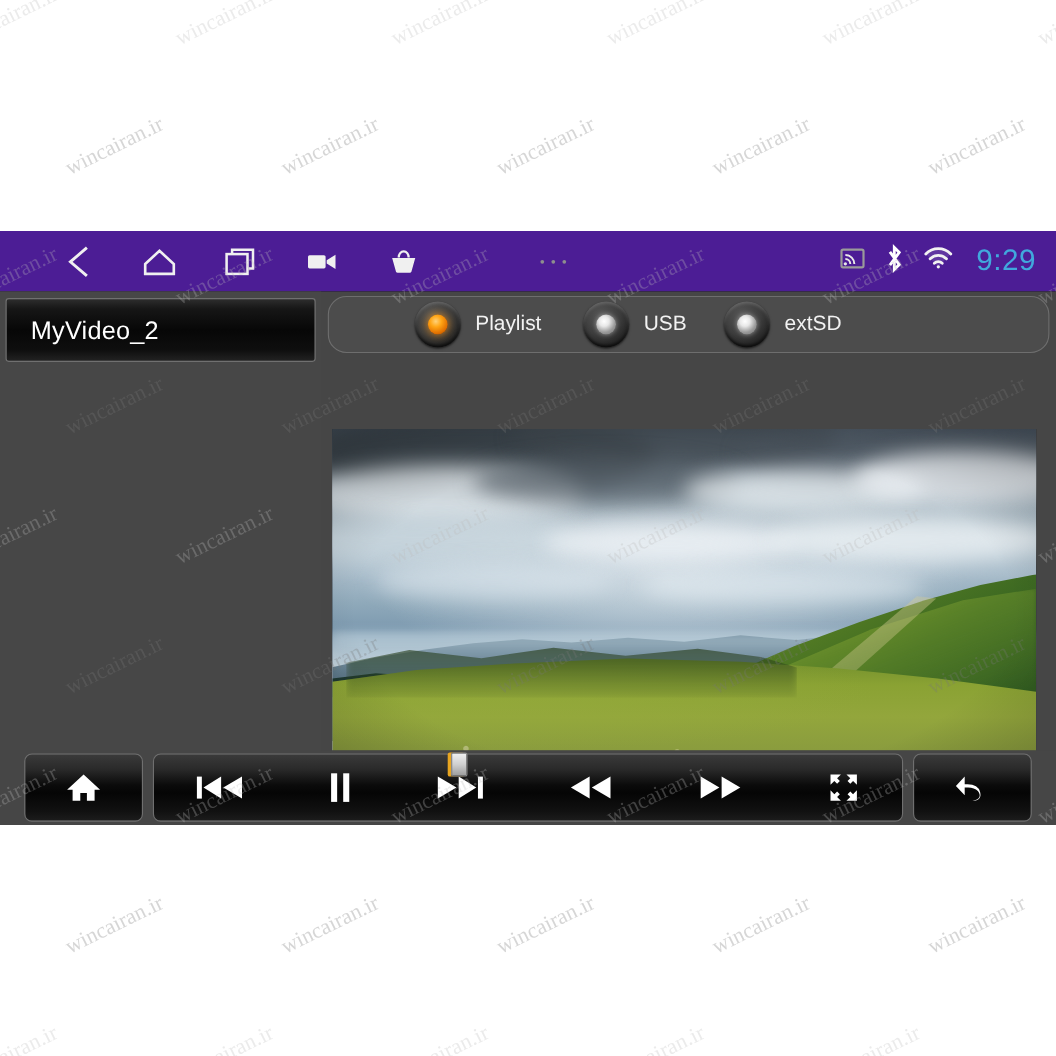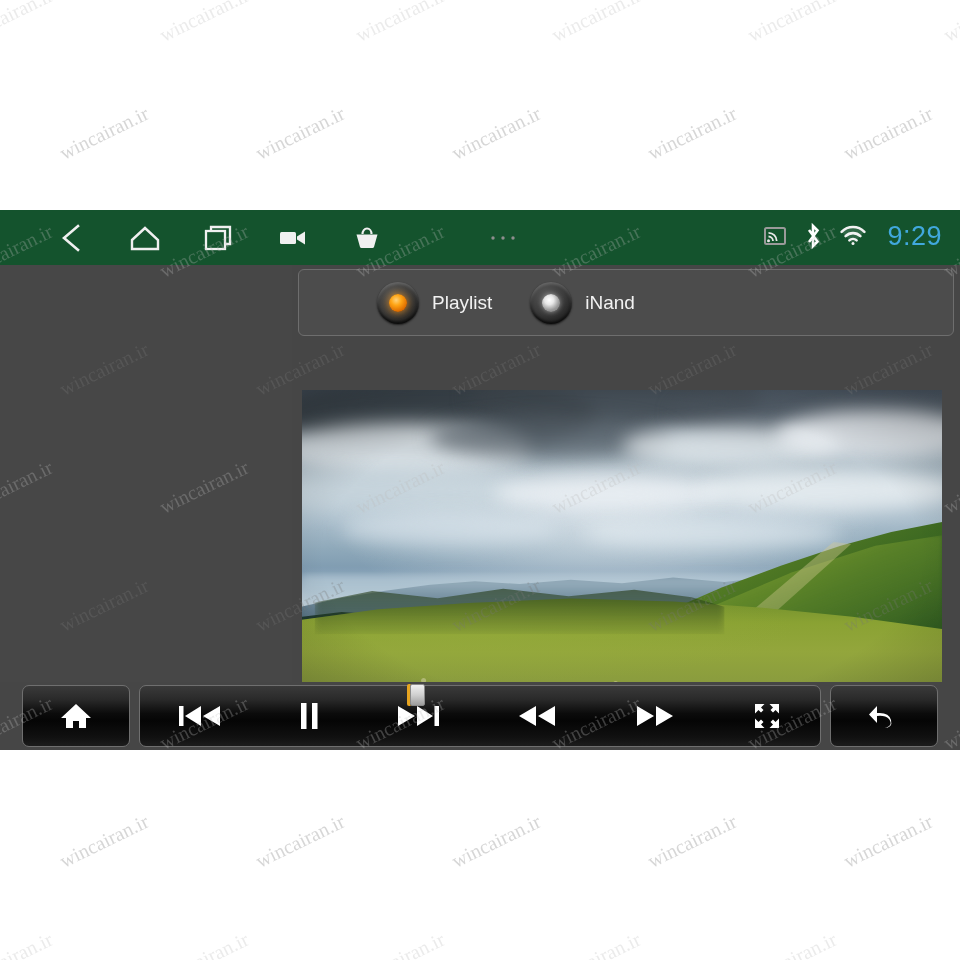--- a/index.html
+++ b/index.html
@@ -24,21 +24,21 @@
     width: 960px; height: 540px;
     background: #000;
     overflow: hidden;
   }
 
   
   #statusbar {
     position: absolute;
     left: 0; top: 0;
     width: 960px; height: 55px;
-    background: #14532d;
+    background: #4c1d95;
     display: flex;
     align-items: flex-start;
   }
   #navicons {
     display: flex;
     align-items: center;
     height: 55px;
     padding-left: 34px;
     gap: 0px;
   }
@@ -104,24 +104,24 @@
   .track.normal {
     background: linear-gradient(to bottom,
       #2d2d2d 0%, #161616 16%, #070707 50%, #0e0e0e 82%, #222 100%);
     border-color: #707070;
   }
 
   
   #rightpanel {
     position: absolute;
     left: 298px; top: 4px;
-    width: 656px; height: 67px;
+    width: 656px; height: 52px;
     background: #4c4c4c;
     border: 1px solid #6e6e6e;
-    border-radius: 6px;
+    border-radius: 17px;
     display: flex;
     align-items: center;
     padding-left: 78px;
   }
   .srcopt {
     display: flex;
     align-items: center;
     cursor: pointer;
   }
   .srcopt .led {
@@ -445,30 +445,37 @@
           </svg>
         </span>
 
         <div id="clock">9:29</div>
       </div>
     </div>
 
     <div id="appbody">
 
       <div id="playlist">
+        <div class="track normal">
+          <span>MyVideo_2</span>
+        </div>
       </div>
 
       <div id="rightpanel">
         <div class="srcopt on o0">
           <span class="led"></span>
           <span class="srclabel">Playlist</span>
         </div>
+        <div class="srcopt o2">
+          <span class="led"></span>
+          <span class="srclabel">USB</span>
+        </div>
         <div class="srcopt o3">
           <span class="led"></span>
-          <span class="srclabel">iNand</span>
+          <span class="srclabel">extSD</span>
         </div>
       </div>
 
       <div id="video">
         <div class="layer sky"></div>
         <div class="cloudmass" style="left:-6%;  top:-4%;  width:52%; height:22%; background:rgba(52,60,66,0.85);"></div>
         <div class="cloudmass" style="left:26%;  top:-8%;  width:46%; height:20%; background:rgba(62,70,76,0.75);"></div>
         <div class="cloudmass" style="left:58%;  top:-2%;  width:48%; height:18%; background:rgba(72,82,90,0.65);"></div>
         <div class="cloudmass" style="left:-4%;  top:10%;  width:40%; height:16%; background:rgba(228,234,238,0.80);"></div>
         <div class="cloudmass" style="left:20%;  top:8%;   width:38%; height:13%; background:rgba(86,96,104,0.70);"></div>

